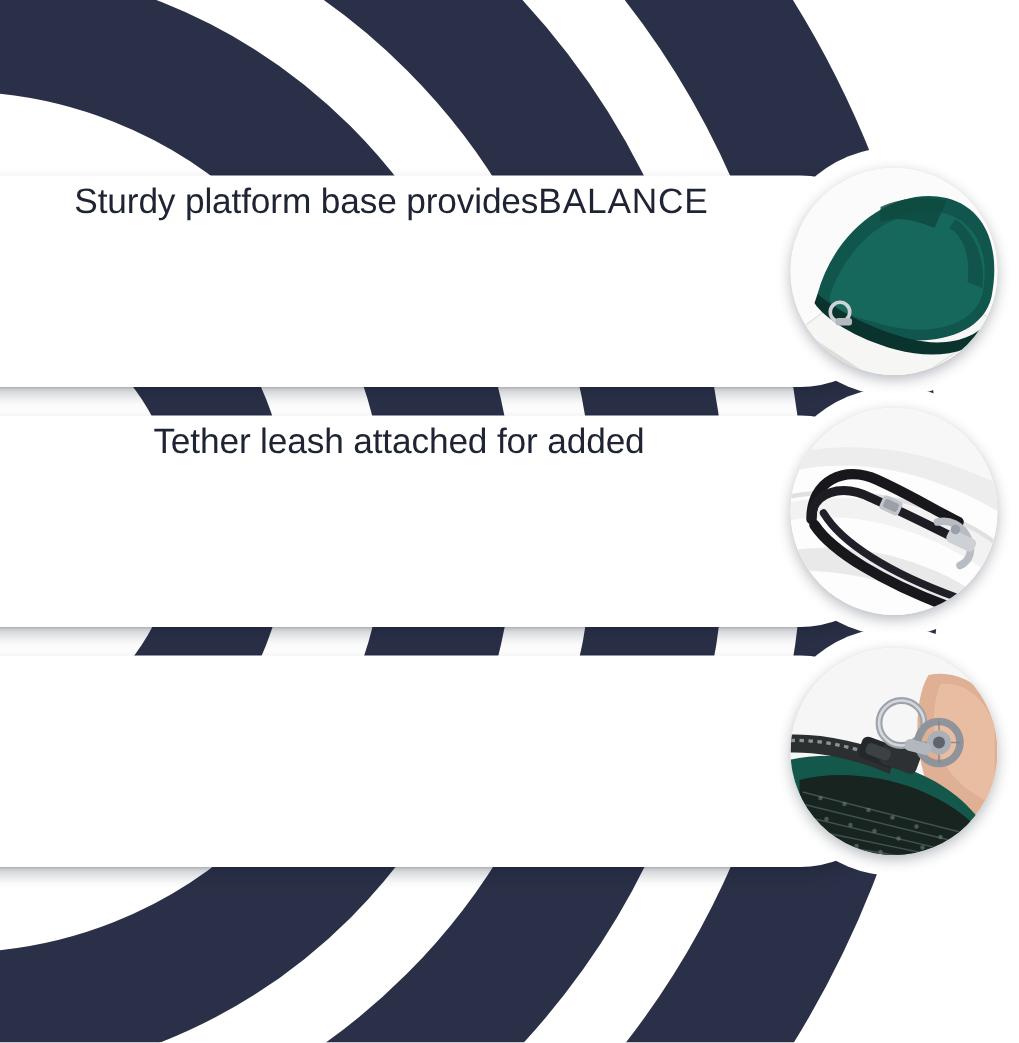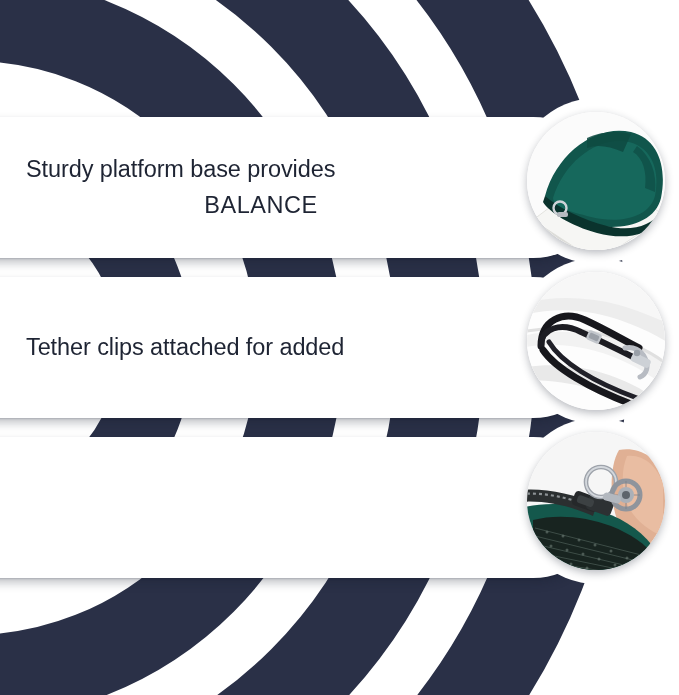--- a/index.html
+++ b/index.html
@@ -23,21 +23,21 @@
     border-radius:0 72px 72px 0;
     box-shadow:0 5px 10px rgba(20,26,44,.26), 0 1px 2px rgba(20,26,44,.18);
     z-index:5;
   }
   .card-inner{
     position:absolute;
     left:52px;
     top:0;
     height:100%;
     display:flex;
-    flex-direction:column;
+    flex-direction:row;
     justify-content:center;
   }
   .card-line{
     color:#1e2433;
     font-size:23.5px;
     line-height:1.52;
     letter-spacing:-0.1px;
     white-space:nowrap;
   }
   .card-line.cap{letter-spacing:.55px;text-align:center;}
@@ -107,21 +107,21 @@
       <rect x="30" y="100" width="11" height="5" rx="2" fill="#b6bac0"></rect>
 
       <ellipse cx="70" cy="152" rx="58" ry="9" fill="#e6e6e3" opacity=".7"></ellipse>
     </svg>
   </div>
 
   <div class="photo-ring" style="left:514px;top:258px;width:166px;height:166px;"></div>
 
   <div class="card" style="top:277px;width:630px;height:141px;">
     <div class="card-inner" style="width:480px;">
-      <div class="card-line">Tether clips attached for added</div>
+      <div class="card-line">Tether leash attached for added</div>
     </div>
   </div>
 
   <div class="photo" style="left:527px;top:272px;width:138px;height:138px;">
     <svg width="138" height="138" viewBox="0 0 138 138">
       <rect width="138" height="138" fill="#fdfdfd"></rect>
 
       <path d="M-5,36 C30,26 70,30 100,42 C120,50 134,58 143,64 L143,0 L-5,0 Z" fill="#f7f7f7"></path>
       <path d="M-5,44 C28,34 66,38 98,50 C120,58 134,66 143,72 L143,52 C128,46 110,38 92,33 C58,24 22,24 -5,32 Z" fill="#ededed"></path>
       <path d="M-5,64 C28,56 70,60 100,72 C122,80 136,90 143,96 L143,118 C128,106 106,92 84,84 C52,72 18,70 -5,76 Z" fill="#f2f2f2"></path>

